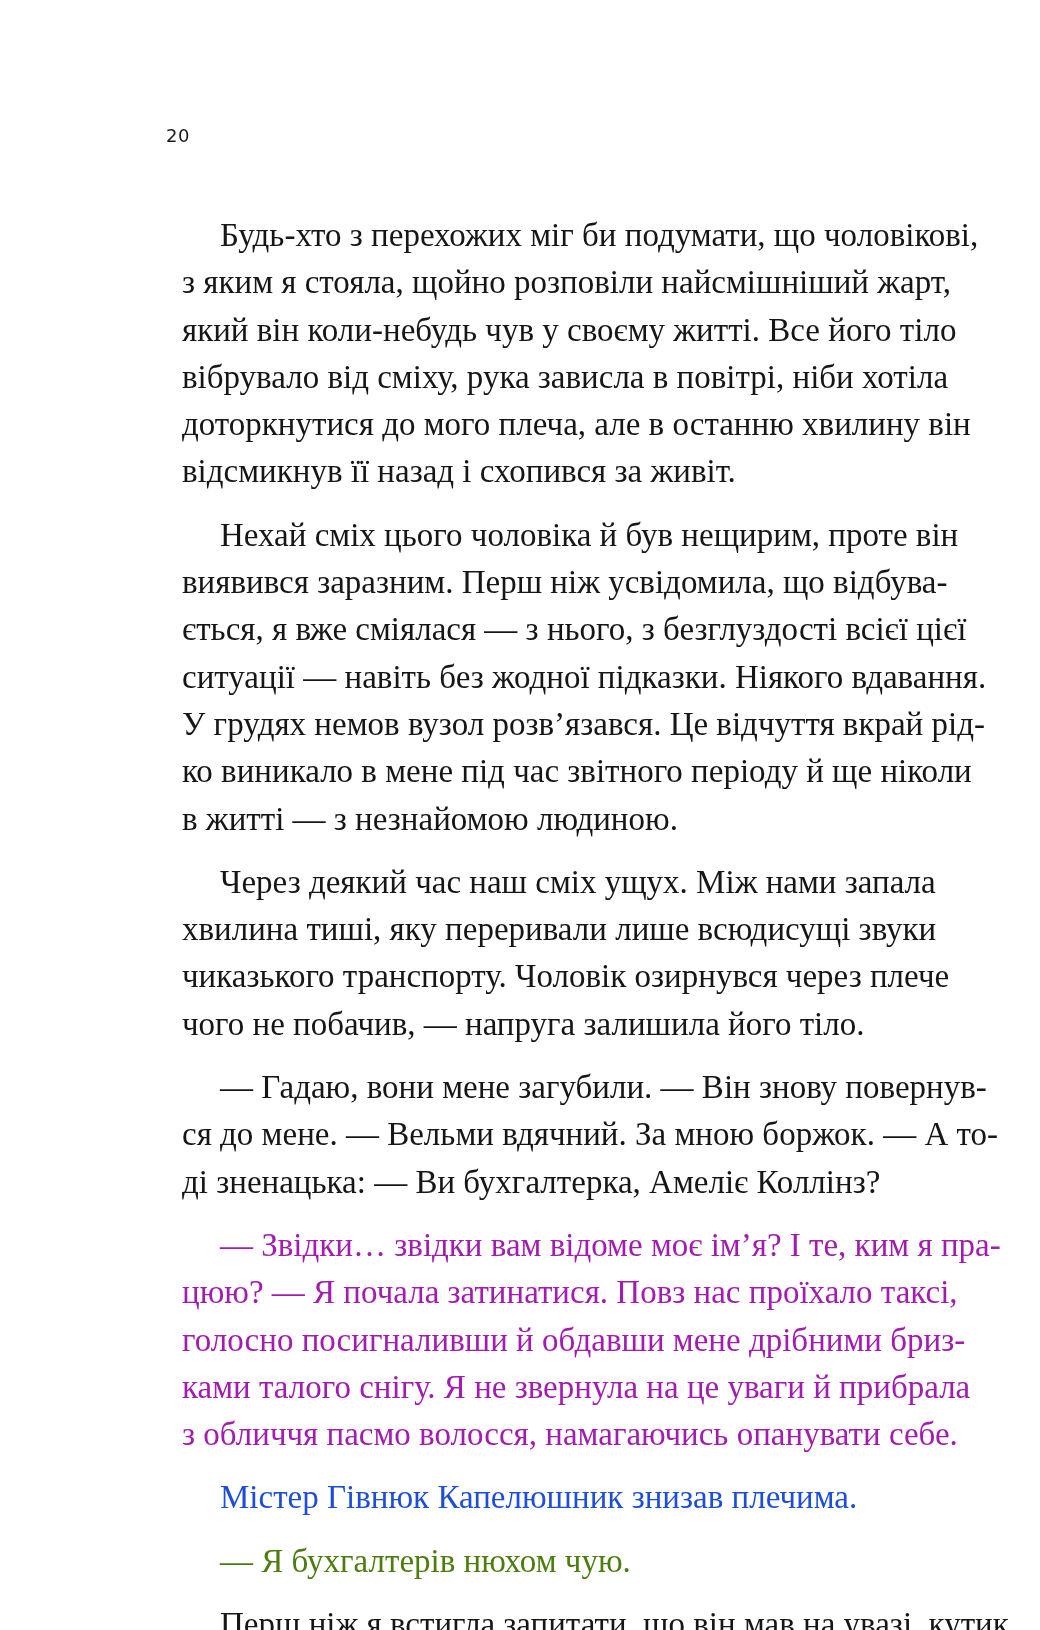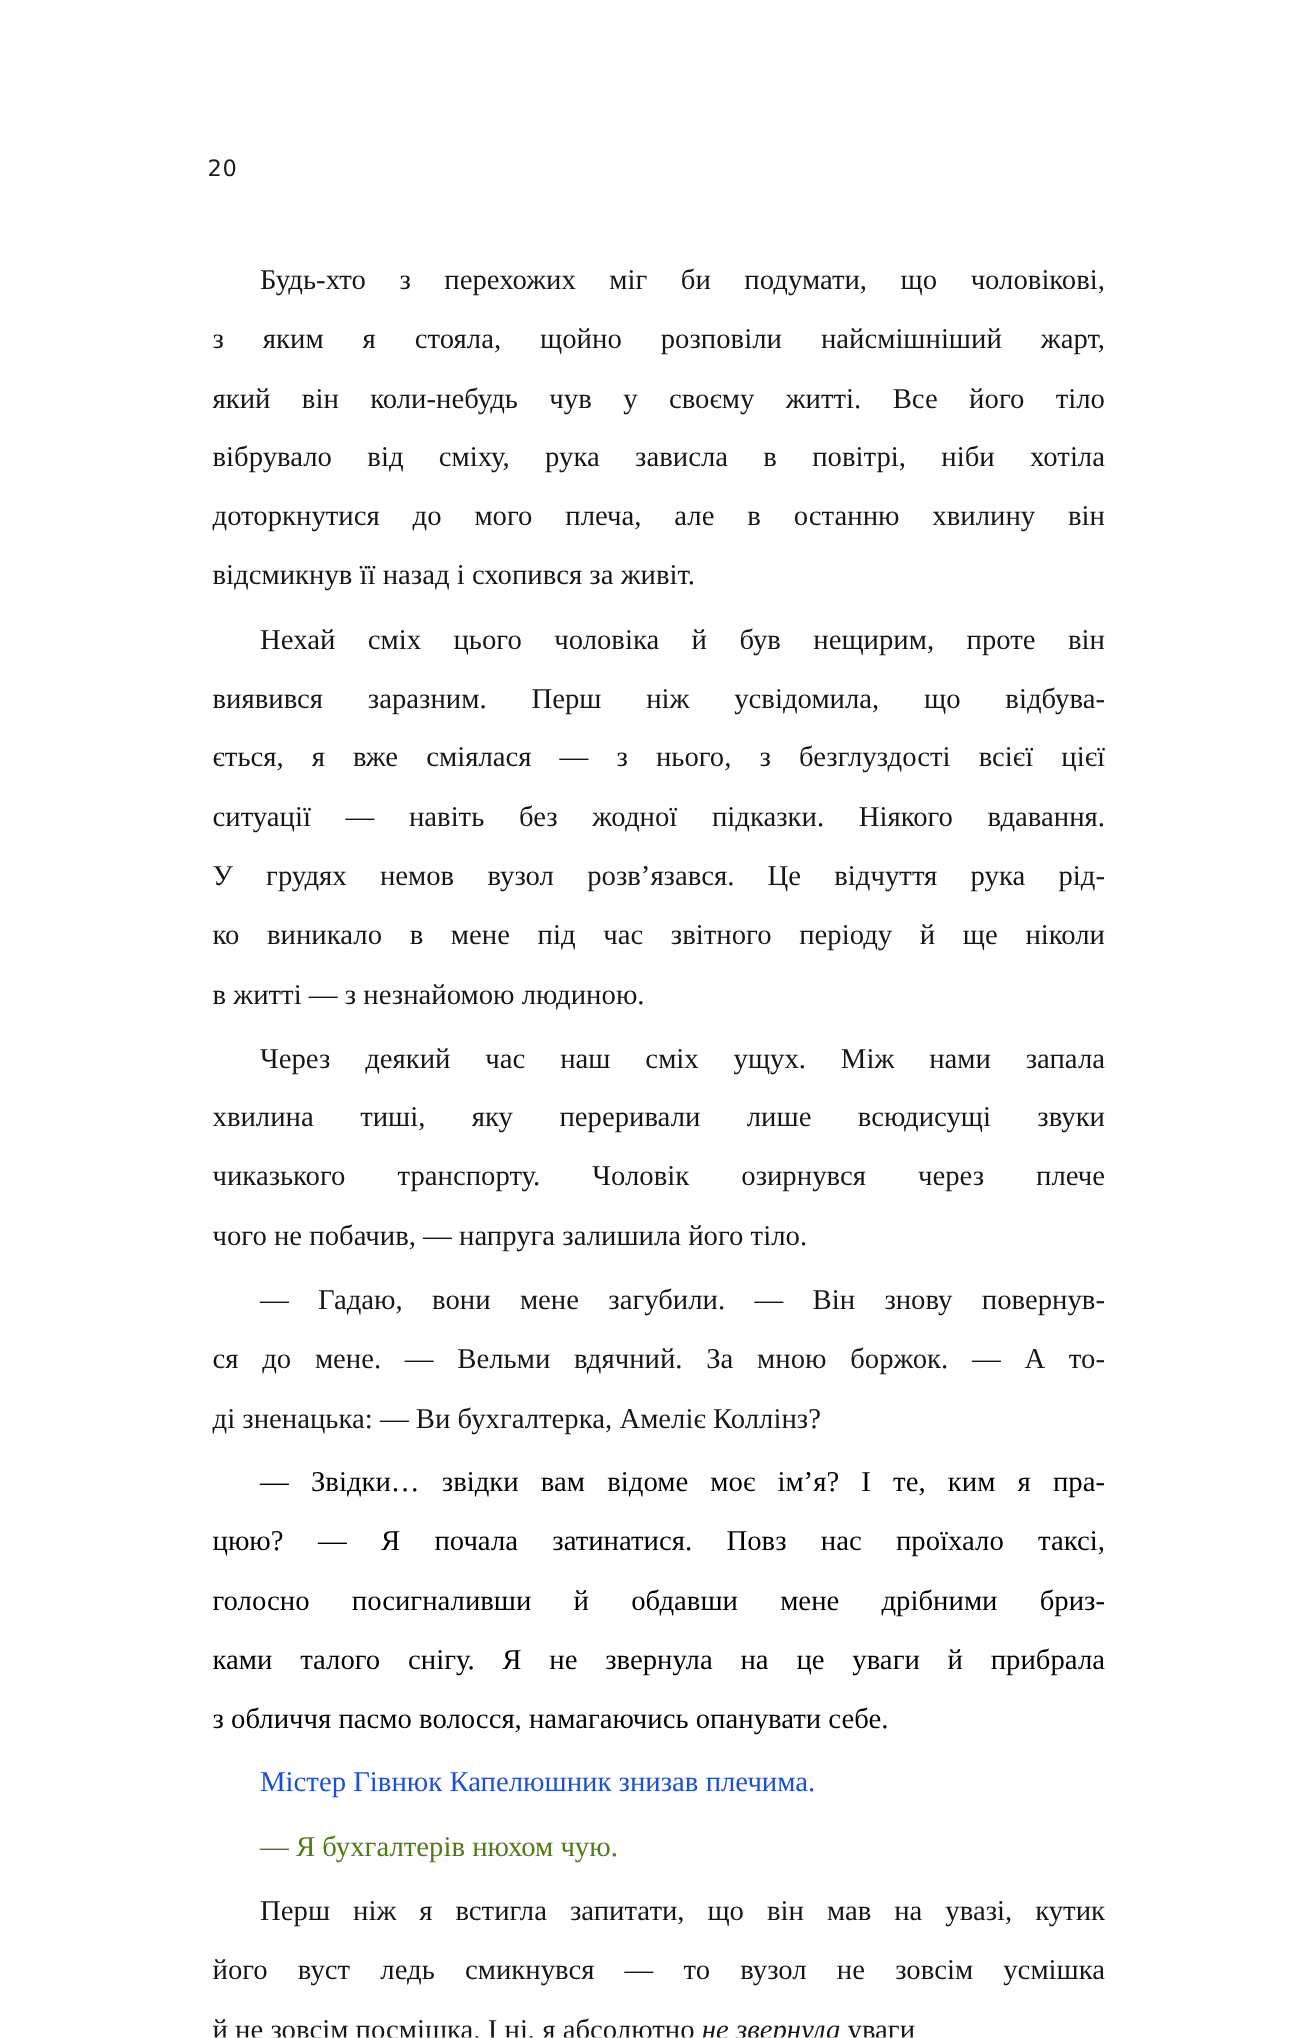--- a/index.html
+++ b/index.html
@@ -37,22 +37,22 @@
 
   
   .textblock {
     position: absolute;
     left: 166px;
     top: 196px;
     width: 722px;
   }
 
   .para {
-    margin: 4px;
-    font-size: 23px;
+    margin: 16px;
+    font-size: 33px;
     line-height: 47.3px;
     color: #161616;
     text-align: left;
     white-space: normal;
     -webkit-font-smoothing: antialiased;
   }
 
   
   .line {
     display: block;
@@ -91,39 +91,39 @@
       <span class="line"><span>вібрувало від сміху, рука зависла в повітрі, ніби хотіла</span></span>
       <span class="line"><span>доторкнутися до мого плеча, але в останню хвилину він</span></span>
       <span class="line last"><span>відсмикнув її назад і схопився за живіт.</span></span>
     </p>
 
     <p class="para" style="color: rgb(22, 22, 22);">
       <span class="line"><span class="indent"></span><span>Нехай сміх цього чоловіка й був нещирим, проте він</span></span>
       <span class="line"><span>виявився заразним. Перш ніж усвідомила, що відбува-</span></span>
       <span class="line"><span>ється, я вже сміялася — з нього, з безглуздості всієї цієї</span></span>
       <span class="line"><span>ситуації — навіть без жодної підказки. Ніякого вдавання.</span></span>
-      <span class="line"><span>У грудях немов вузол розв’язався. Це відчуття рука рід-</span></span>
+      <span class="line"><span>У грудях немов вузол розв’язався. Це відчуття вкрай рід-</span></span>
       <span class="line"><span>ко виникало в мене під час звітного періоду й ще ніколи</span></span>
       <span class="line last"><span>в житті — з незнайомою людиною.</span></span>
     </p>
 
     <p class="para" style="color: rgb(22, 22, 22);">
       <span class="line"><span class="indent"></span><span>Через деякий час наш сміх ущух. Між нами запала</span></span>
       <span class="line"><span>хвилина тиші, яку переривали лише всюдисущі звуки</span></span>
       <span class="line"><span>чиказького транспорту. Чоловік озирнувся через плече</span></span>
       <span class="line last"><span>чого не побачив, — напруга залишила його тіло.</span></span>
     </p>
 
     <p class="para" style="color: rgb(22, 22, 22);">
       <span class="line"><span class="indent"></span><span>— Гадаю, вони мене загубили. — Він знову повернув-</span></span>
       <span class="line"><span>ся до мене. — Вельми вдячний. За мною боржок. — А то-</span></span>
       <span class="line last"><span>ді зненацька: — Ви бухгалтерка, Амеліє Коллінз?</span></span>
     </p>
 
-    <p class="para" style="color: #000000;">
+    <p class="para" style="color: #a21caf;">
       <span class="line"><span class="indent"></span><span>— Звідки… звідки вам відоме моє ім’я? І те, ким я пра-</span></span>
       <span class="line"><span>цюю? — Я почала затинатися. Повз нас проїхало таксі,</span></span>
       <span class="line"><span>голосно посигналивши й обдавши мене дрібними бриз-</span></span>
       <span class="line"><span>ками талого снігу. Я не звернула на це уваги й прибрала</span></span>
       <span class="line last"><span>з обличчя пасмо волосся, намагаючись опанувати себе.</span></span>
     </p>
 
     <p class="para" style="color: #1d4ed8;">
       <span class="line last"><span class="indent"></span><span>Містер Гівнюк Капелюшник знизав плечима.</span></span>
     </p>

